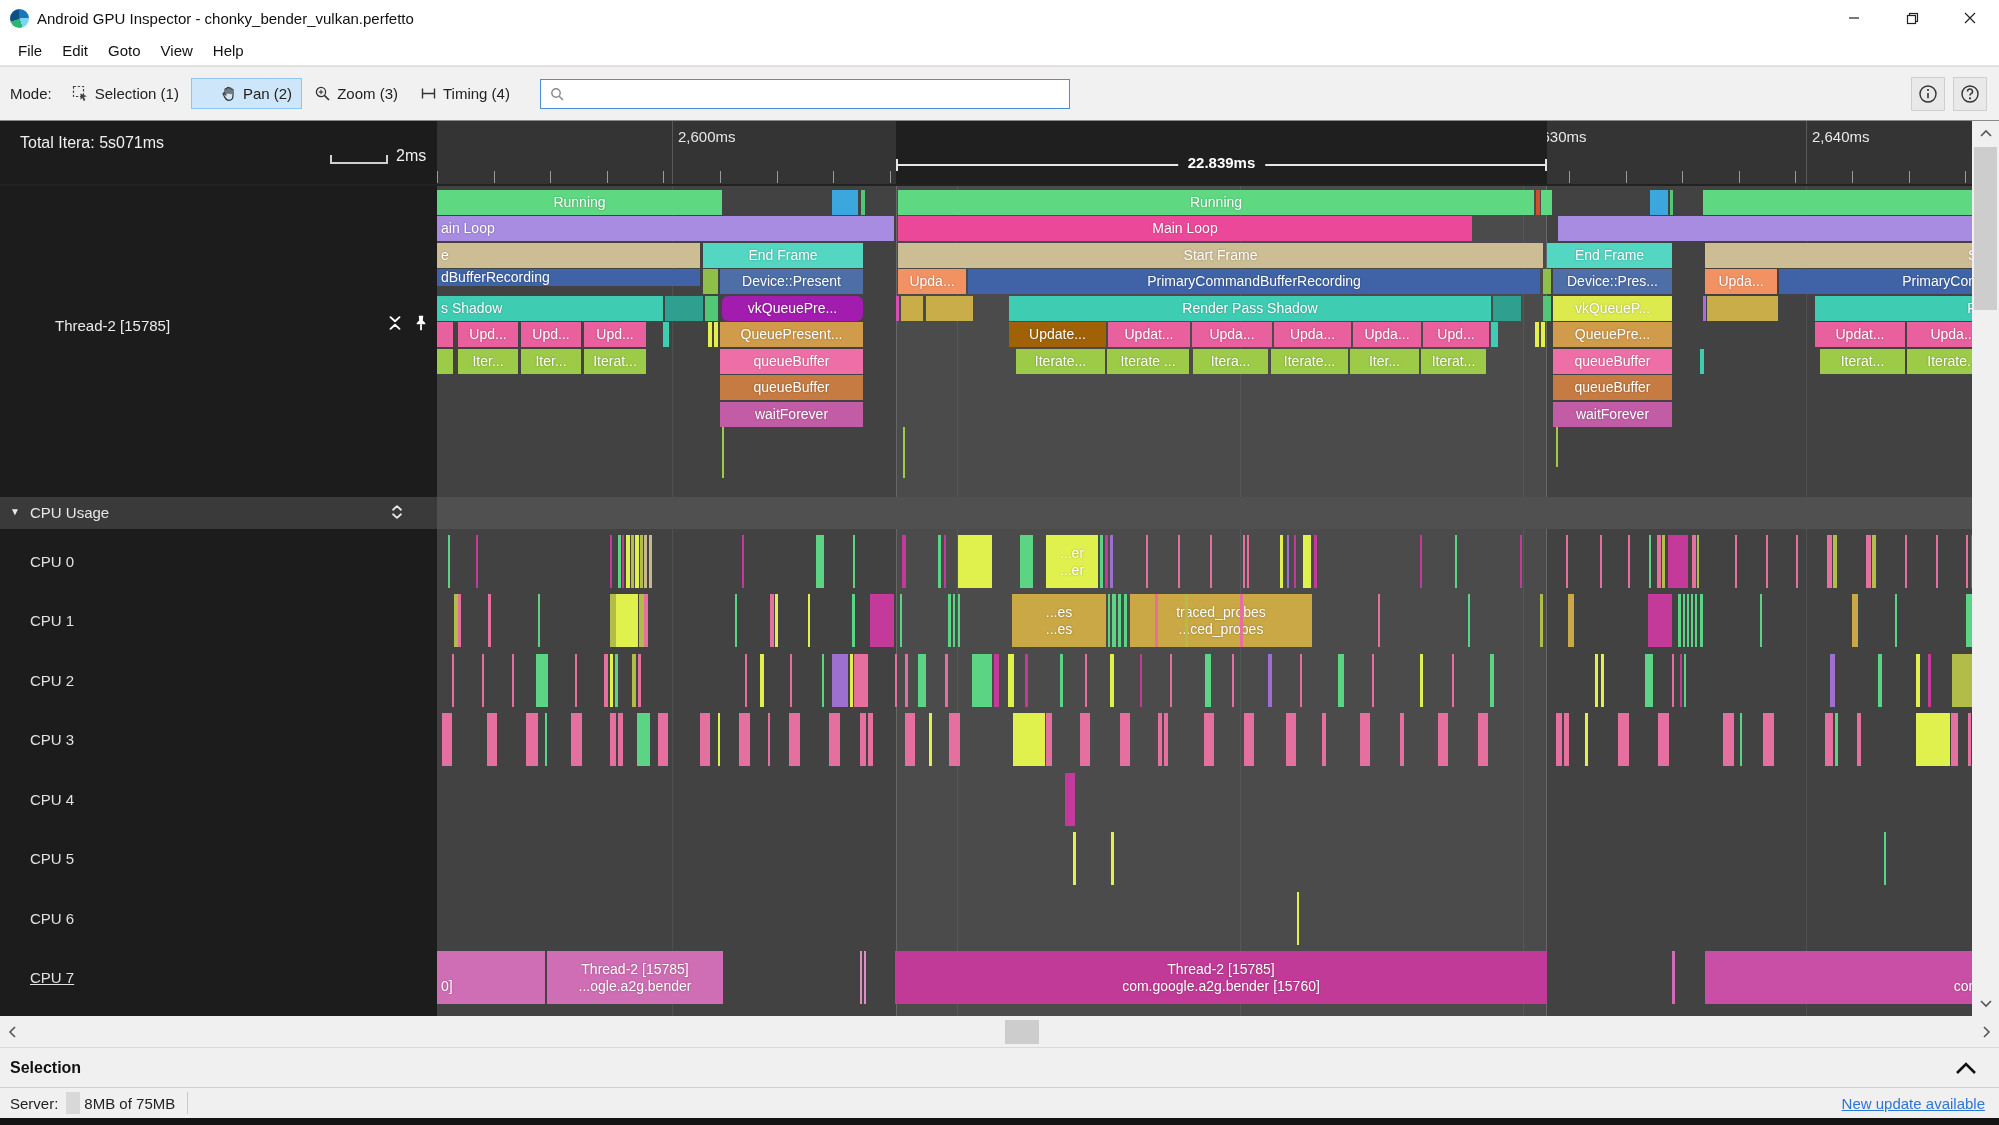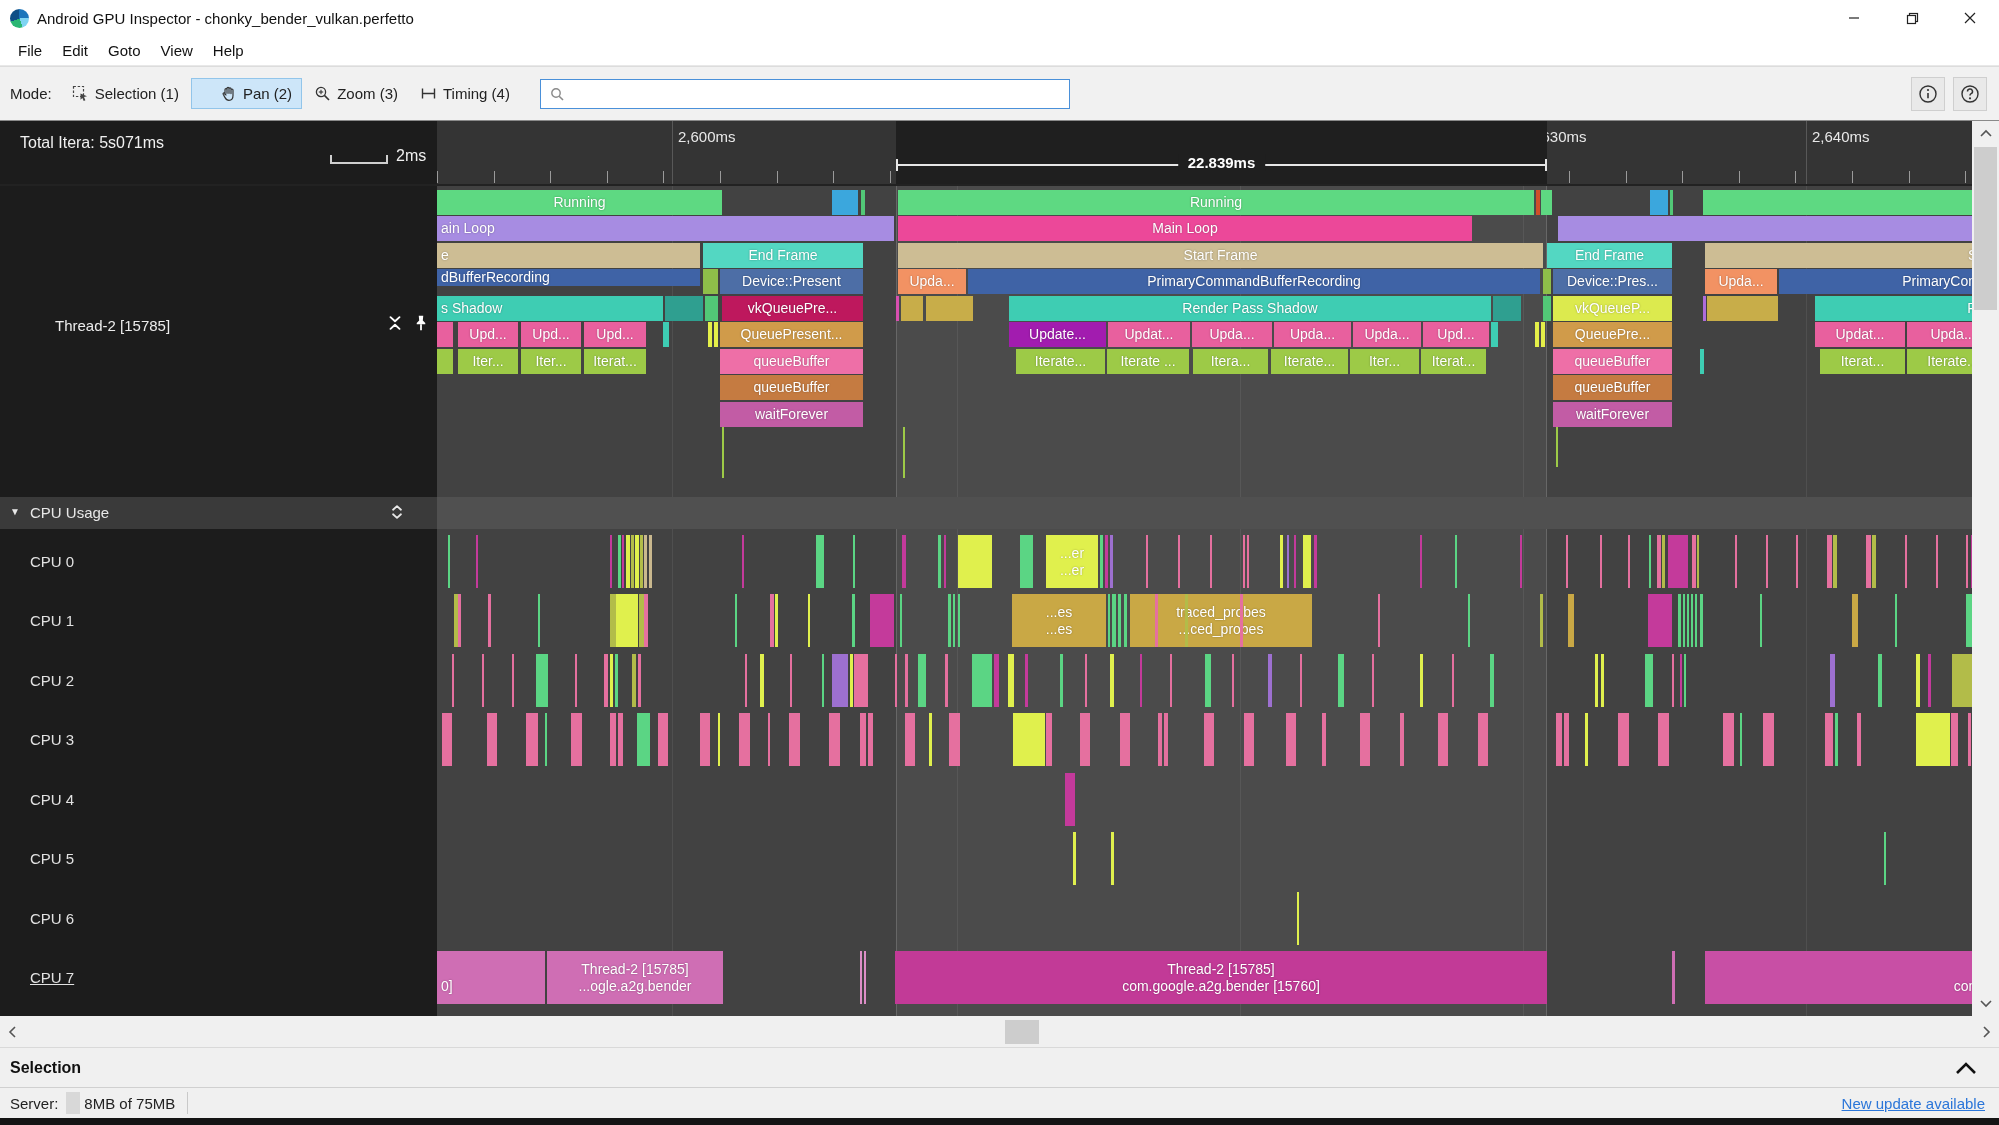--- a/index.html
+++ b/index.html
@@ -305,40 +305,40 @@
         <div class="slice" style="left: 283px; top: 148px; width: 143px; height: 25px; background: rgb(77, 110, 166);">Device::Present</div>
         <div class="slice" style="left: 461px; top: 148px; width: 68px; height: 25px; background: rgb(242, 146, 99);">Upda...</div>
         <div class="slice" style="left: 531px; top: 148px; width: 572px; height: 25px; background: rgb(63, 99, 166);">PrimaryCommandBufferRecording</div>
         <div class="slice" style="left: 1106px; top: 148px; width: 8px; height: 25px; background: rgb(143, 190, 73);"></div>
         <div class="slice" style="left: 1116px; top: 148px; width: 119px; height: 25px; background: rgb(77, 110, 166);">Device::Pres...</div>
         <div class="slice" style="left: 1268px; top: 148px; width: 72px; height: 25px; background: rgb(242, 146, 99);">Upda...</div>
         <div class="slice" style="left: 1342px; top: 148px; width: 460px; height: 25px; background: rgb(63, 99, 166);">PrimaryCommandBufferRecording</div>
         <div class="slice al" style="left: 0px; top: 175px; width: 226px; height: 25px; background: rgb(62, 205, 179);">s Shadow</div>
         <div class="slice" style="left: 228px; top: 175px; width: 38px; height: 25px; background: rgb(47, 159, 144);"></div>
         <div class="slice" style="left: 268px; top: 175px; width: 13px; height: 25px; background: rgb(82, 200, 119);"></div>
-        <div class="slice" style="left: 285px; top: 175px; width: 141px; height: 25px; background: #be185d;">vkQueuePre...</div>
+        <div class="slice" style="left: 285px; top: 175px; width: 141px; height: 25px; background: #a21caf; border-radius: 6px;">vkQueuePre...</div>
         <div class="slice" style="left: 459px; top: 175px; width: 3px; height: 25px; background: rgb(216, 79, 176);"></div>
         <div class="slice" style="left: 464px; top: 175px; width: 22px; height: 25px; background: rgb(200, 173, 73);"></div>
         <div class="slice" style="left: 489px; top: 175px; width: 47px; height: 25px; background: rgb(200, 173, 73);"></div>
         <div class="slice" style="left: 572px; top: 175px; width: 482px; height: 25px; background: rgb(62, 205, 179);">Render Pass Shadow</div>
         <div class="slice" style="left: 1056px; top: 175px; width: 28px; height: 25px; background: rgb(47, 159, 144);"></div>
         <div class="slice" style="left: 1106px; top: 175px; width: 8px; height: 25px; background: rgb(82, 200, 119);"></div>
         <div class="slice" style="left: 1116px; top: 175px; width: 119px; height: 25px; background: rgb(220, 234, 78);">vkQueueP...</div>
         <div class="slice" style="left: 1266px; top: 175px; width: 3px; height: 25px; background: rgb(174, 108, 219);"></div>
         <div class="slice" style="left: 1270px; top: 175px; width: 71px; height: 25px; background: rgb(200, 173, 73);"></div>
         <div class="slice" style="left: 1378px; top: 175px; width: 440px; height: 25px; background: rgb(62, 205, 179);">Render Pass Shadow</div>
         <div class="slice" style="left: 0px; top: 201px; width: 16px; height: 25px; background: rgb(232, 96, 158);"></div>
         <div class="slice" style="left: 21px; top: 201px; width: 60px; height: 25px; background: rgb(232, 96, 158);">Upd...</div>
         <div class="slice" style="left: 84px; top: 201px; width: 60px; height: 25px; background: rgb(232, 96, 158);">Upd...</div>
         <div class="slice" style="left: 147px; top: 201px; width: 62px; height: 25px; background: rgb(232, 96, 158);">Upd...</div>
         <div class="slice" style="left: 226px; top: 201px; width: 6px; height: 25px; background: rgb(62, 205, 179);"></div>
         <div class="slice" style="left: 271px; top: 201px; width: 4px; height: 25px; background: rgb(228, 239, 73);"></div>
         <div class="slice" style="left: 277px; top: 201px; width: 4px; height: 25px; background: rgb(228, 239, 73);"></div>
         <div class="slice" style="left: 283px; top: 201px; width: 143px; height: 25px; background: rgb(208, 155, 74);">QueuePresent...</div>
-        <div class="slice" style="left: 572px; top: 201px; width: 97px; height: 25px; background: #a21caf;">Update...</div>
+        <div class="slice" style="left: 572px; top: 201px; width: 97px; height: 25px; background: #a16207;">Update...</div>
         <div class="slice" style="left: 671px; top: 201px; width: 82px; height: 25px; background: rgb(232, 96, 158);">Updat...</div>
         <div class="slice" style="left: 755px; top: 201px; width: 80px; height: 25px; background: rgb(232, 96, 158);">Upda...</div>
         <div class="slice" style="left: 837px; top: 201px; width: 77px; height: 25px; background: rgb(232, 96, 158);">Upda...</div>
         <div class="slice" style="left: 916px; top: 201px; width: 68px; height: 25px; background: rgb(232, 96, 158);">Upda...</div>
         <div class="slice" style="left: 986px; top: 201px; width: 66px; height: 25px; background: rgb(232, 96, 158);">Upd...</div>
         <div class="slice" style="left: 1054px; top: 201px; width: 7px; height: 25px; background: rgb(62, 205, 179);"></div>
         <div class="slice" style="left: 1098px; top: 201px; width: 4px; height: 25px; background: rgb(228, 239, 73);"></div>
         <div class="slice" style="left: 1104px; top: 201px; width: 4px; height: 25px; background: rgb(228, 239, 73);"></div>
         <div class="slice" style="left: 1116px; top: 201px; width: 119px; height: 25px; background: rgb(208, 155, 74);">QueuePre...</div>
         <div class="slice" style="left: 1378px; top: 201px; width: 90px; height: 25px; background: rgb(232, 96, 158);">Updat...</div>

